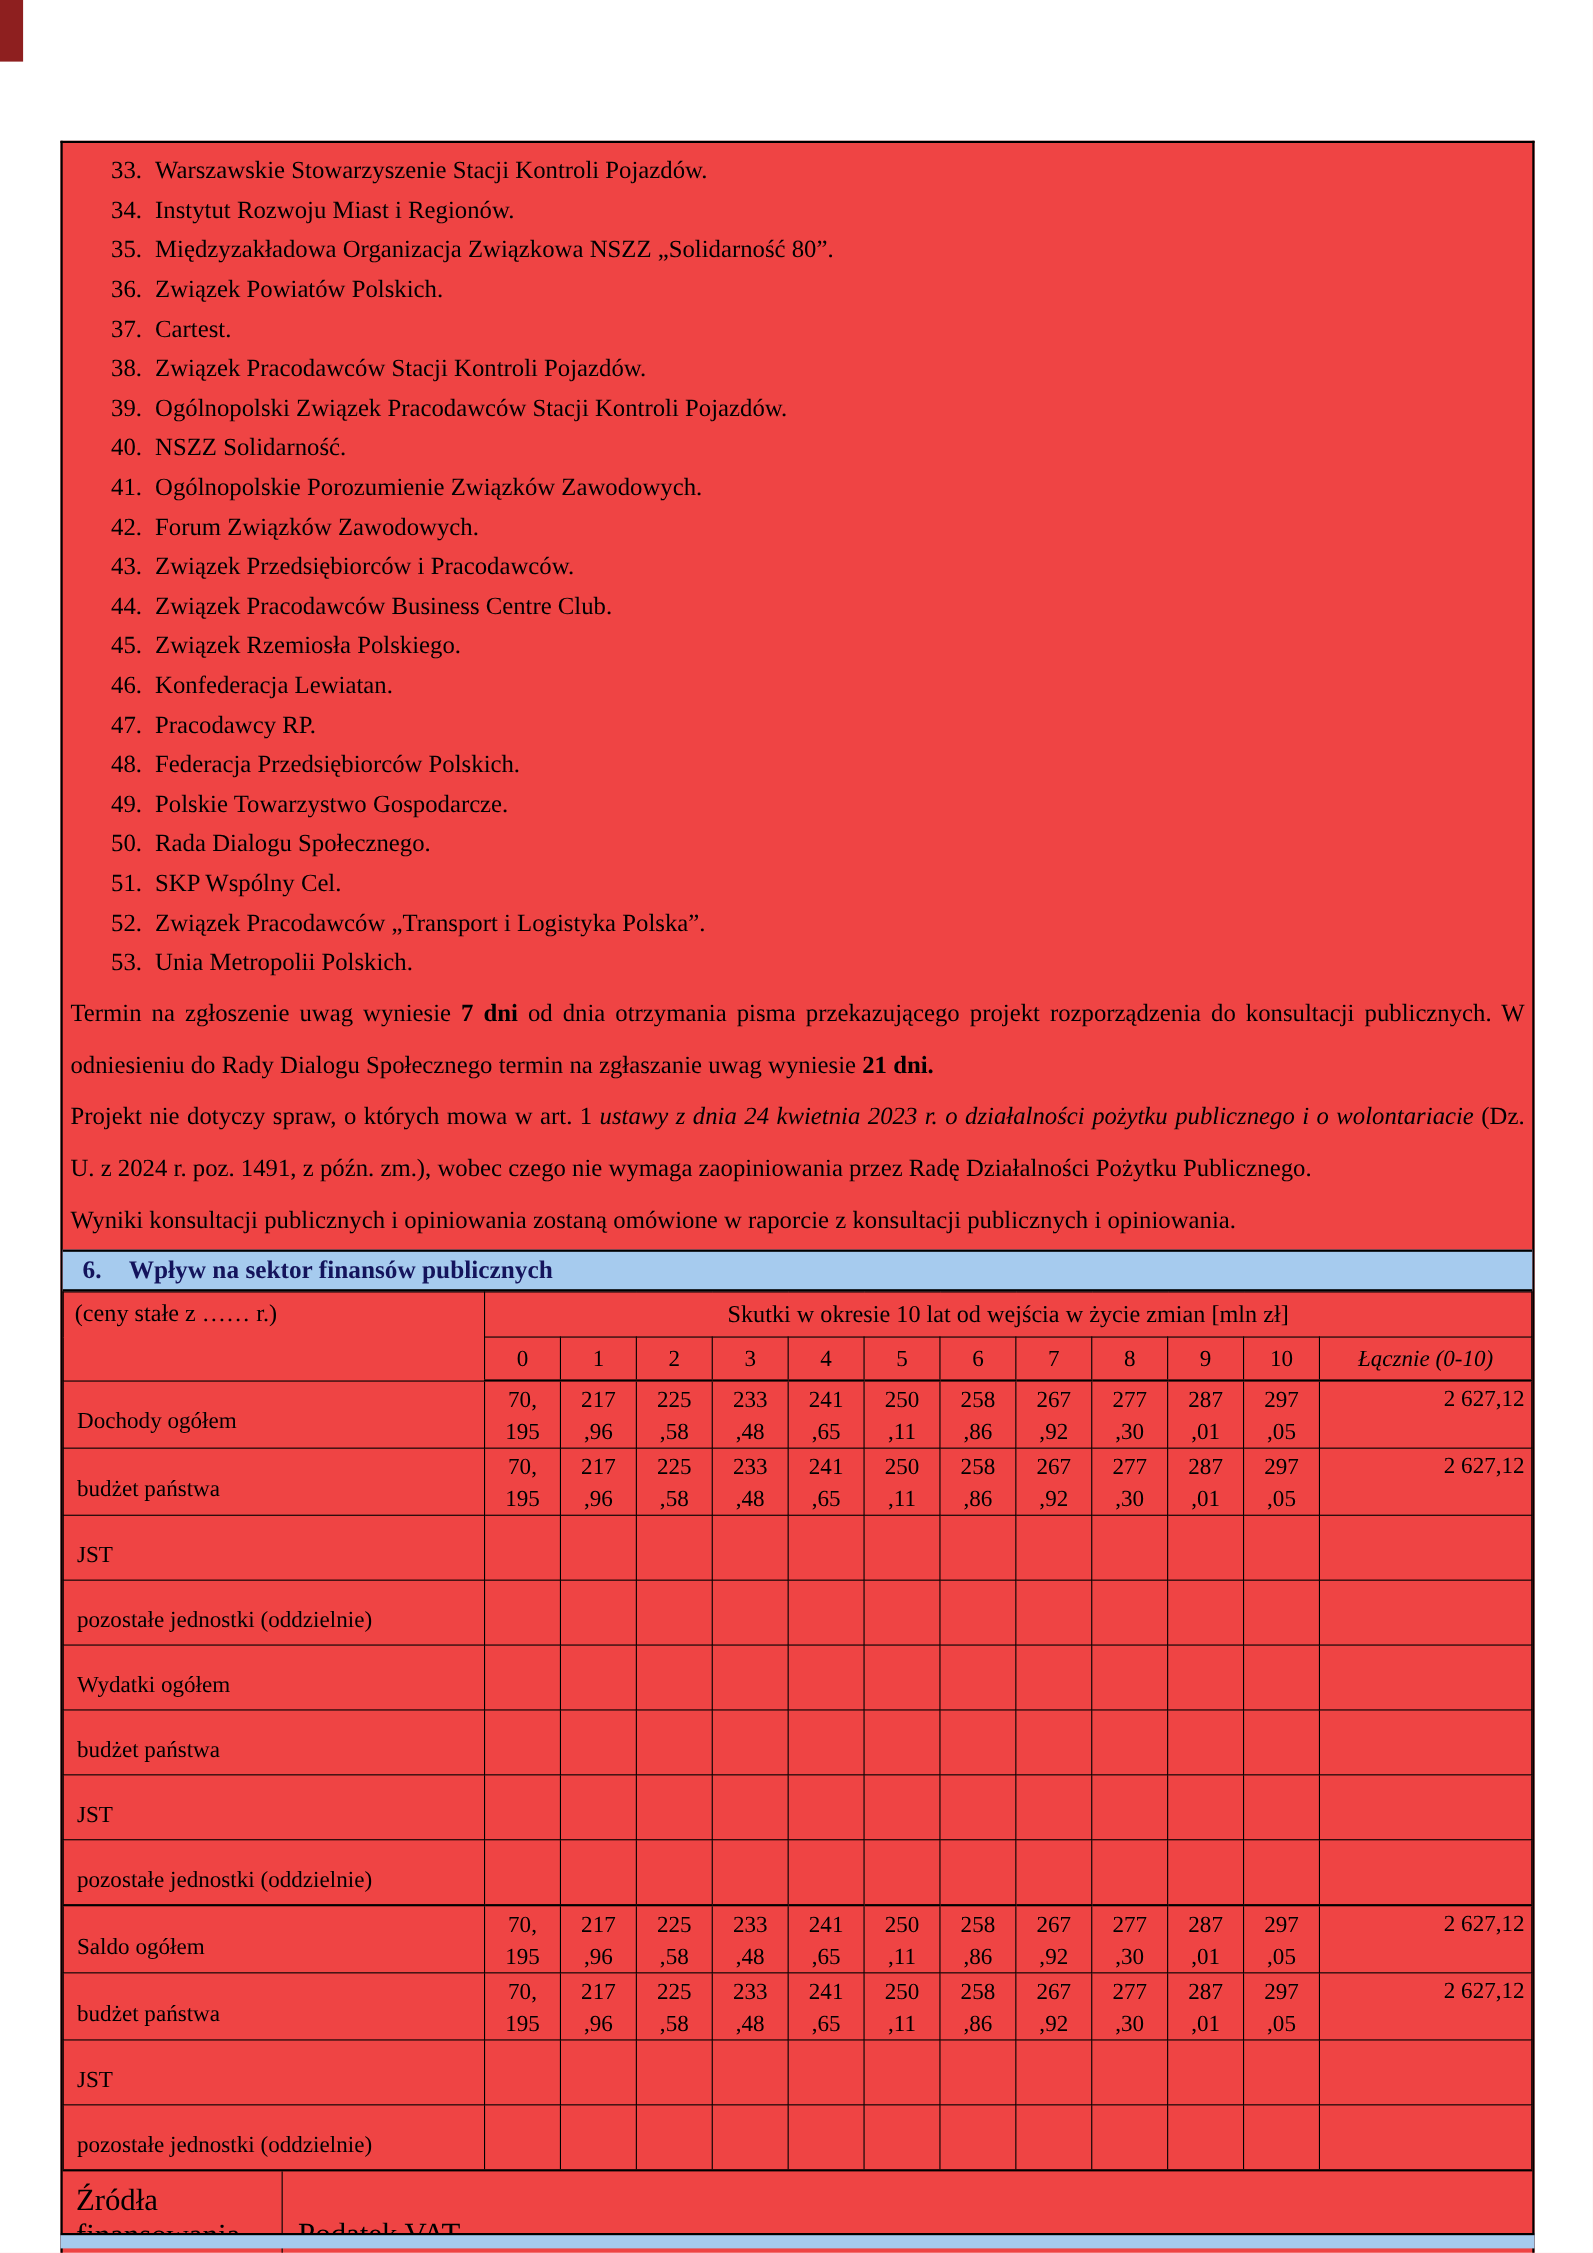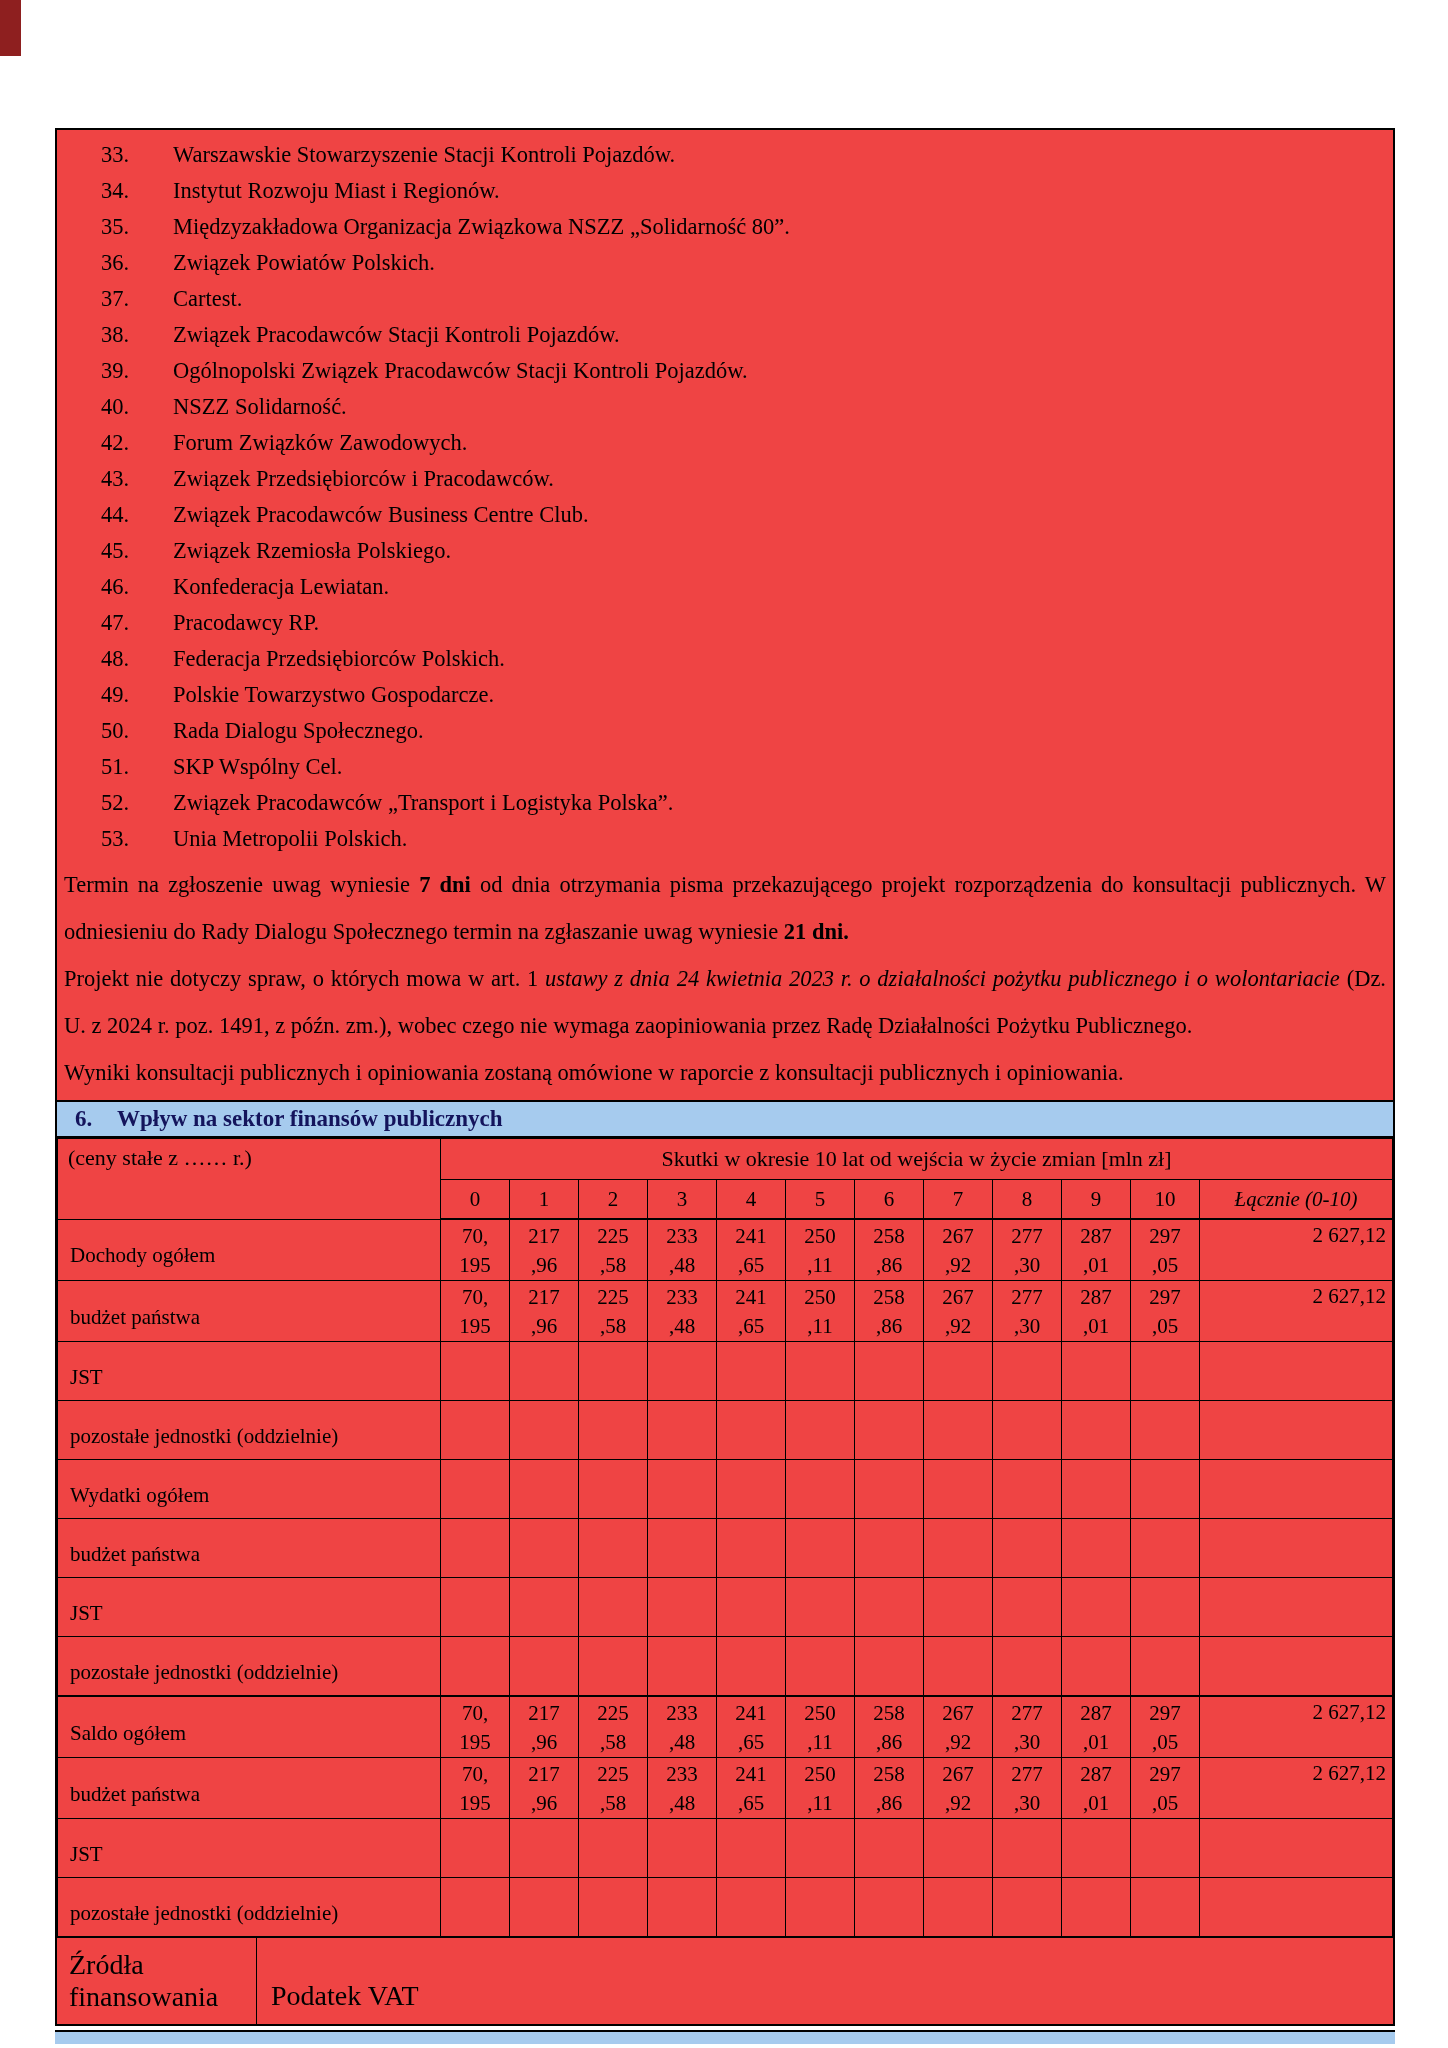--- a/index.html
+++ b/index.html
@@ -19,21 +19,21 @@
     position:absolute;left:55px;top:128px;width:1340px;
     box-sizing:border-box;
     border:2px solid var(--border,#000);
     border-bottom:none;
     background:#ef4444;
   }
   
   .org-list{padding:7px 10px 2px 44px;}
   .org-item{display:flex;font-size:22.5px;line-height:36px;}
   .org-item .num{flex:0 0 40px;}
-  .org-item .txt{flex:1;margin-left:32px;}
+  .org-item .txt{flex:1;}
   
   .paras{padding:2px 7px 4px 7px;}
   .para{margin:0;font-size:22.5px;line-height:47px;text-align:justify;}
   .b{font-weight:bold;}
   .i{font-style:italic;}
   
   .section-bar{
     box-sizing:border-box;
     border-top:2px solid var(--border,#000);
     border-bottom:2px solid var(--border,#000);
@@ -134,20 +134,24 @@
         <div class="org-item">
           <span class="num">39.</span>
           <span class="txt">Ogólnopolski Związek Pracodawców Stacji Kontroli Pojazdów.</span>
         </div>
 
         <div class="org-item">
           <span class="num">40.</span>
           <span class="txt">NSZZ Solidarność.</span>
         </div>
 
+        <div class="org-item">
+          <span class="num">41.</span>
+          <span class="txt">Ogólnopolskie Porozumienie Związków Zawodowych.</span>
+        </div>
 
         <div class="org-item">
           <span class="num">42.</span>
           <span class="txt">Forum Związków Zawodowych.</span>
         </div>
 
         <div class="org-item">
           <span class="num">43.</span>
           <span class="txt">Związek Przedsiębiorców i Pracodawców.</span>
         </div>

